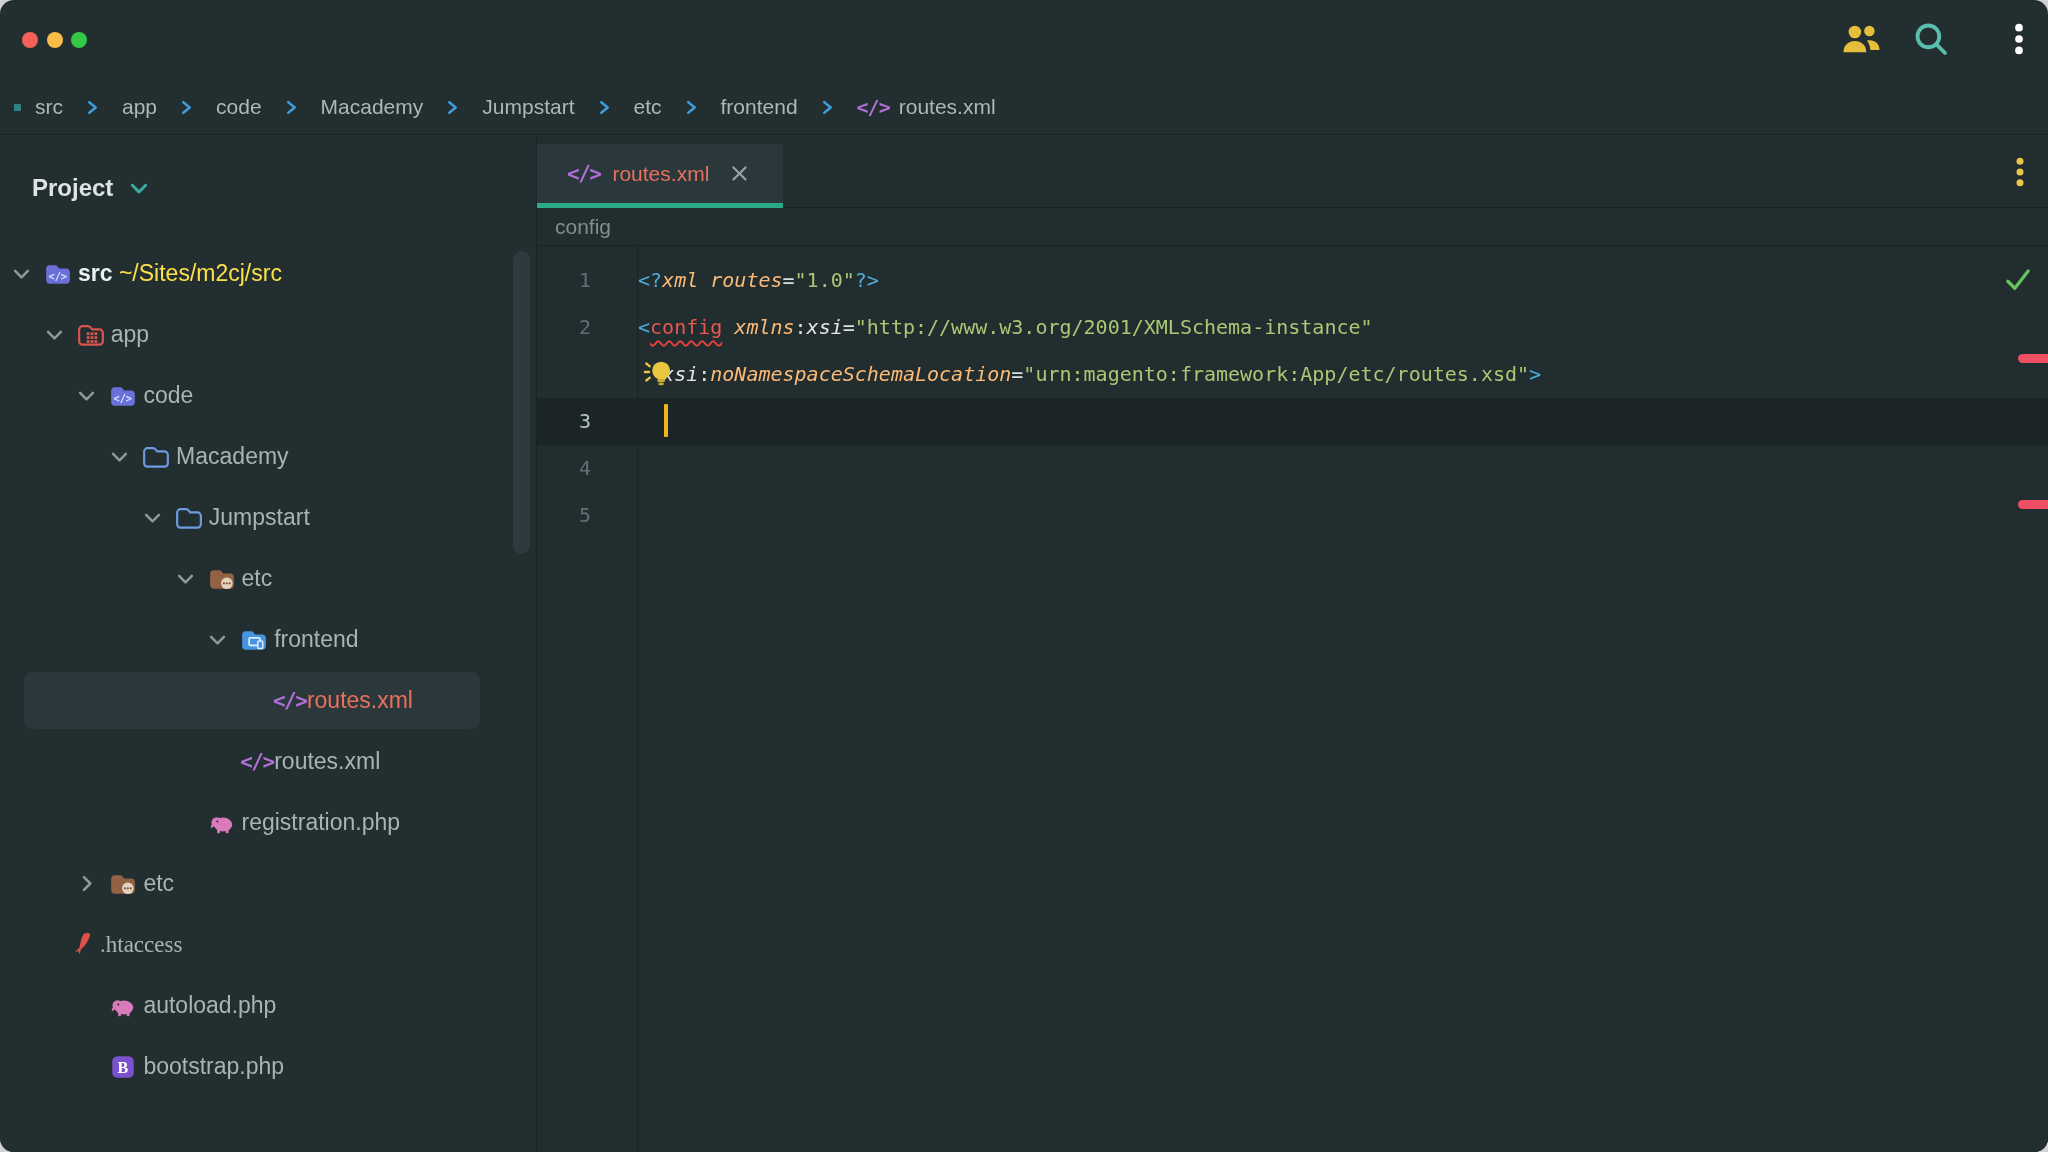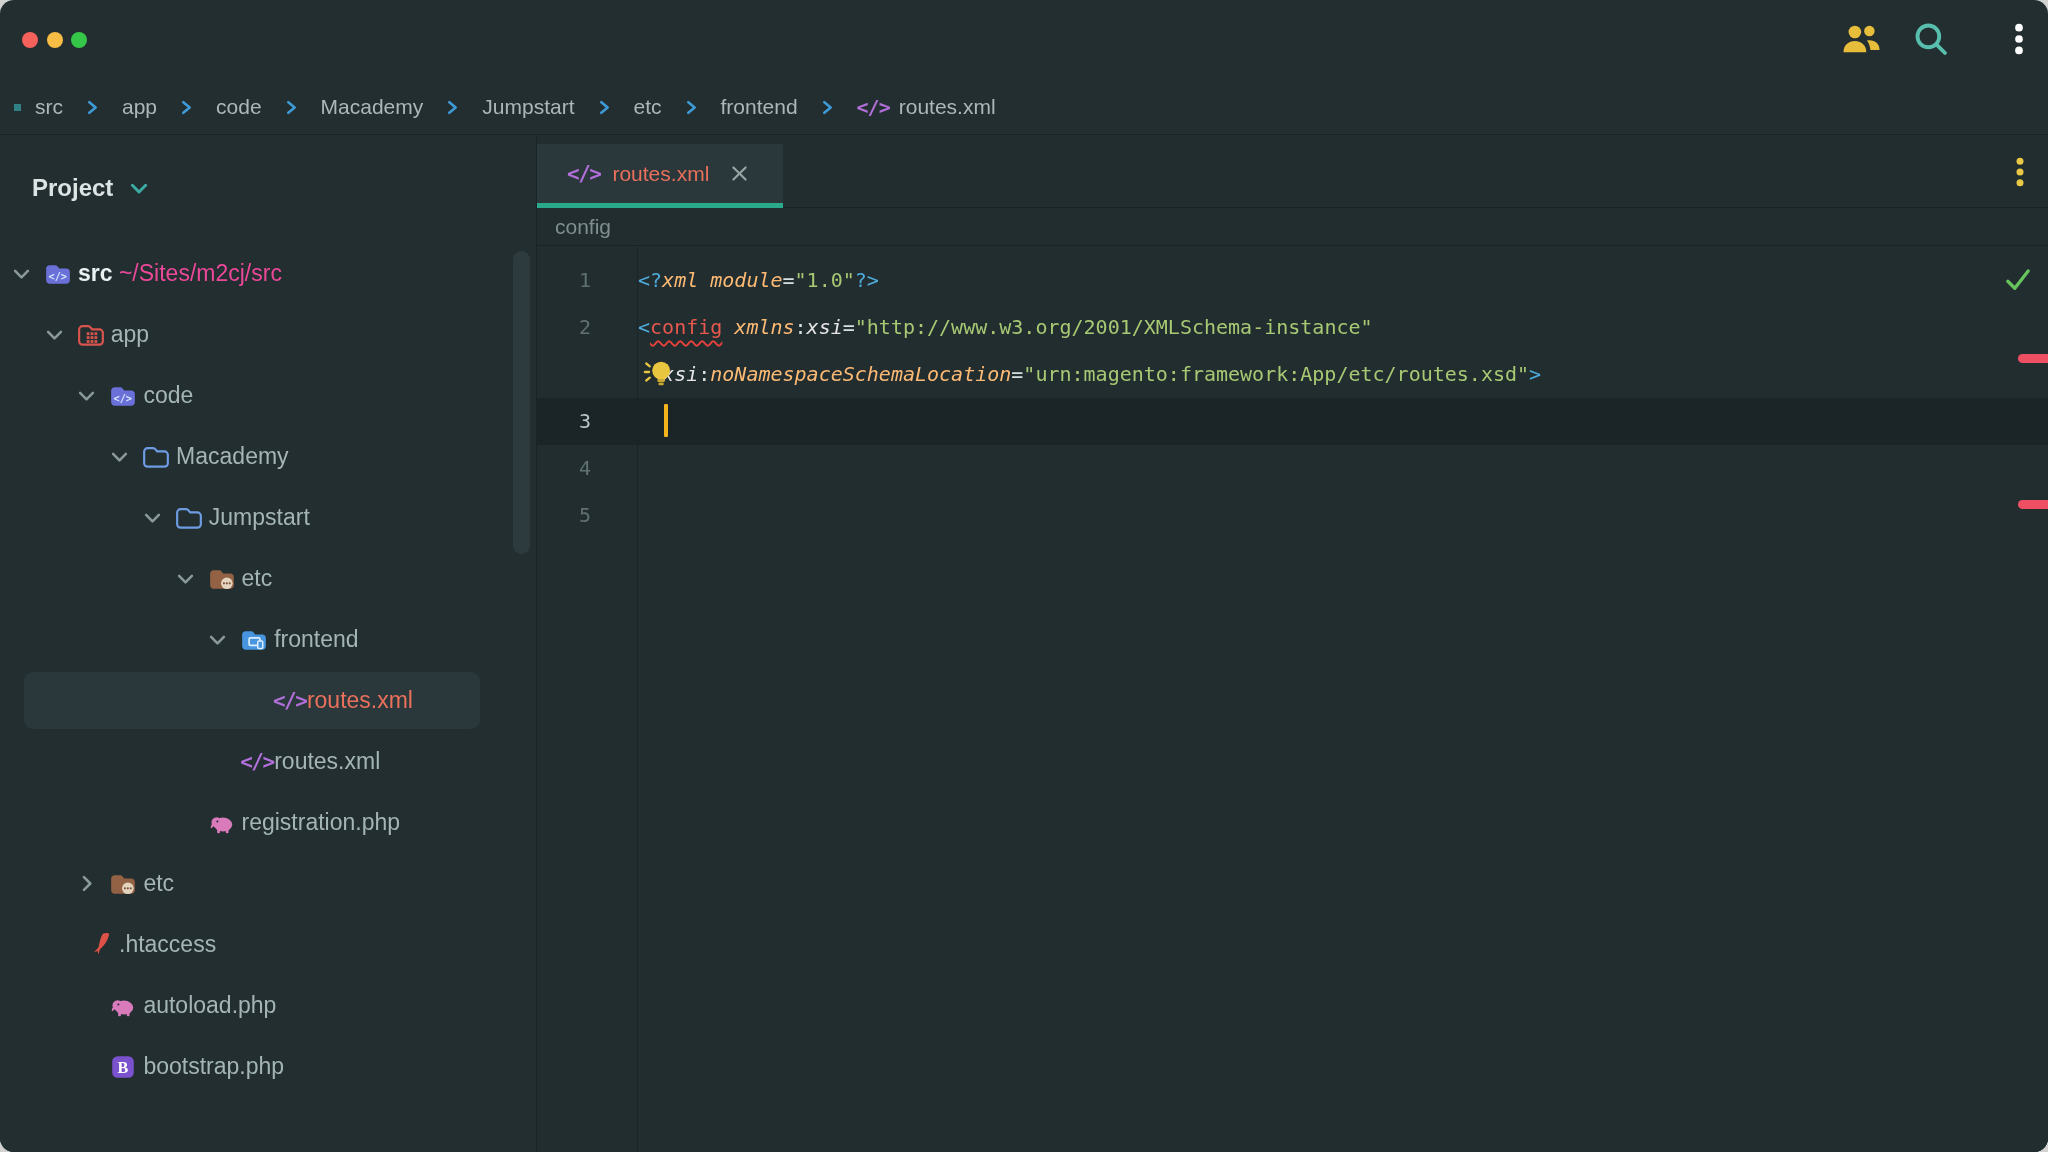--- a/index.html
+++ b/index.html
@@ -39,21 +39,21 @@
   .tree { position:absolute; top:107px; left:0; right:0; }
   .tree-row { position:relative; height:61px; display:flex; align-items:center; }
   .tree-row .hl { position:absolute; left:24px; right:56px; top:2px; bottom:2px;
                   background:#2B383B; border-radius:9px; }
   .tree-row .rowline { position:relative; display:flex; align-items:center; }
   .chev { width:34px; display:flex; justify-content:flex-start; align-items:center; flex:none; }
   .ticon { width:34px; display:flex; align-items:center; flex:none; }
   .tlabel { font-size:23px; color:#A4B5B5; white-space:pre; }
   .tree-row.selected .tlabel { color:#E8705C; }
   .tlabel b { color:#E9F1F1; font-weight:bold; }
-  .tlabel .dim { color:#ec4899; }
+  .tlabel .dim { color:#fde047; }
   .codeglyph { font-family:"DejaVu Sans Mono", monospace; font-weight:bold; color:#B16FD8;
                font-size:21px; letter-spacing:-1.5px; }
   .tree-scroll { position:absolute; left:513px; top:115px; width:17px; height:303px;
                  background:#2D3B3E; border-radius:9px; }
 
   
   .tabbar { position:absolute; top:0; left:0; right:0; height:72px; border-bottom:1px solid #1A2427; }
   .tab { position:absolute; left:0; top:8px; width:246px; height:59px; background:#2A373B;
          display:flex; align-items:center; padding-left:30px; }
   .tab-underline { position:absolute; left:0; top:67px; width:246px; height:5px; background:#2AA98B; }
@@ -378,21 +378,21 @@
                     <circle cx="14.8" cy="17" r="1"></circle>
                     <circle cx="17.5" cy="17" r="1"></circle>
                     <circle cx="20.2" cy="17" r="1"></circle>
                   </g>
                 </svg>
               </span>
               <span class="tlabel">etc</span>
             </div>
           </div>
           <div class="tree-row">
-            <div class="rowline" style="padding-left: 51px;">
+            <div class="rowline" style="padding-left: 32px; font-family: Liberation Serif, serif;">
               <span class="chev"></span>
               <span class="ticon">
                 <svg width="28" height="28" viewBox="0 0 26 26">
                   <path d="M16.5 2.5c2.8-1 5.2-.6 6 .3-.7 3.8-2.6 7.9-5.6 11.2l-3.1 3.2-1.2 4.3-1.1-2.9-3.2 1.2 4.2-4.4c.9-3.9 1.6-9.4 4-12.9z" fill="#DD5147"></path>
                 </svg>
               </span>
               <span class="tlabel">.htaccess</span>
             </div>
           </div>
           <div class="tree-row">
@@ -460,21 +460,21 @@
         <div class="gutter" id="gutter">
             <div class="gnum">1</div>
             <div class="gnum">2</div>
             <div class="gnum"></div>
             <div class="gnum active">3</div>
             <div class="gnum">4</div>
             <div class="gnum">5</div>
           </div>
         <div class="gutter-border"></div>
         <div class="code" id="code">
-            <div class="cl"><span class="tok pi">&lt;?</span><span class="tok attr">xml</span><span class="tok plain"> </span><span class="tok attr">module</span><span class="tok plain">=</span><span class="tok str">"1.0"</span><span class="tok pi">?&gt;</span></div>
+            <div class="cl"><span class="tok pi">&lt;?</span><span class="tok attr">xml</span><span class="tok plain"> </span><span class="tok attr">routes</span><span class="tok plain">=</span><span class="tok str">"1.0"</span><span class="tok pi">?&gt;</span></div>
             <div class="cl"><span class="tok brk">&lt;</span><span class="tok err">config</span><span class="tok plain"> </span><span class="tok attr">xmlns</span><span class="tok plain">:</span><span class="tok ns">xsi</span><span class="tok plain">=</span><span class="tok str">"http://www.w3.org/2001/XMLSchema-instance"</span></div>
             <div class="cl"><span class="tok plain">  </span><span class="tok ns">xsi</span><span class="tok plain">:</span><span class="tok attr">noNamespaceSchemaLocation</span><span class="tok plain">=</span><span class="tok str">"urn:magento:framework:App/etc/routes.xsd"</span><span class="tok brk">&gt;</span></div>
             <div class="cl"></div>
             <div class="cl"></div>
           </div>
         <div class="caret"></div>
         <div class="bulb">
           <svg width="34" height="34" viewBox="0 0 24 24">
             <g stroke="#E9C63F" stroke-width="1.6" stroke-linecap="round">
               <line x1="3" y1="6" x2="5.5" y2="8"></line>

